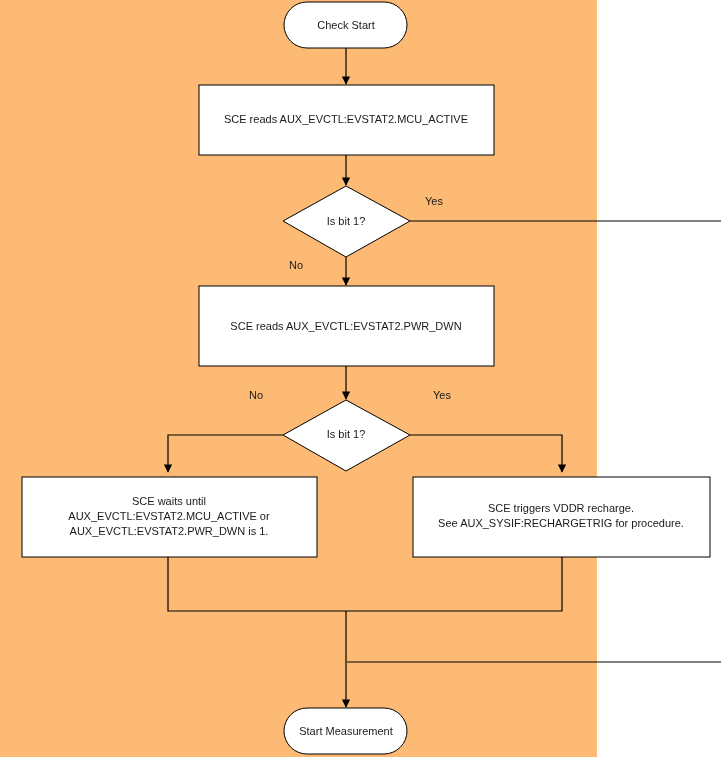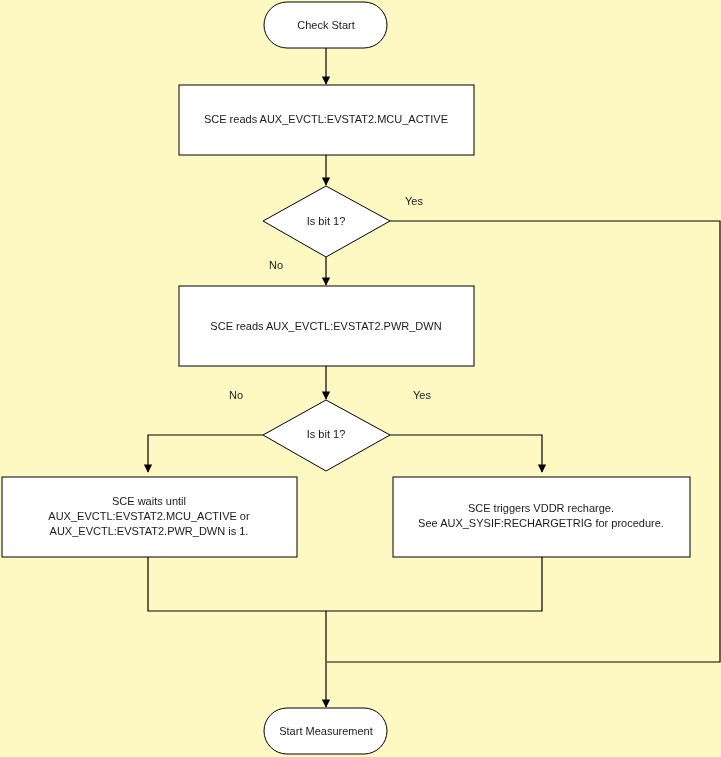--- a/index.html
+++ b/index.html
@@ -9,23 +9,24 @@
     background: #ffffff;
   }
   body {
     width: 721px;
     height: 757px;
     font-family: "Liberation Sans", sans-serif;
     overflow: hidden;
   }
   #flowchart-root {
     position: relative;
-    width: 721px;
+    width: 577px;
     height: 757px;
-    background: #fef9c3;
+    background: #fdba74;
+    padding-left: 20px;
   }
   svg.diagram {
     display: block;
     width: 721px;
     height: 757px;
   }
   .shape-outline {
     fill: #ffffff;
     stroke: #000000;
     stroke-width: 1;

